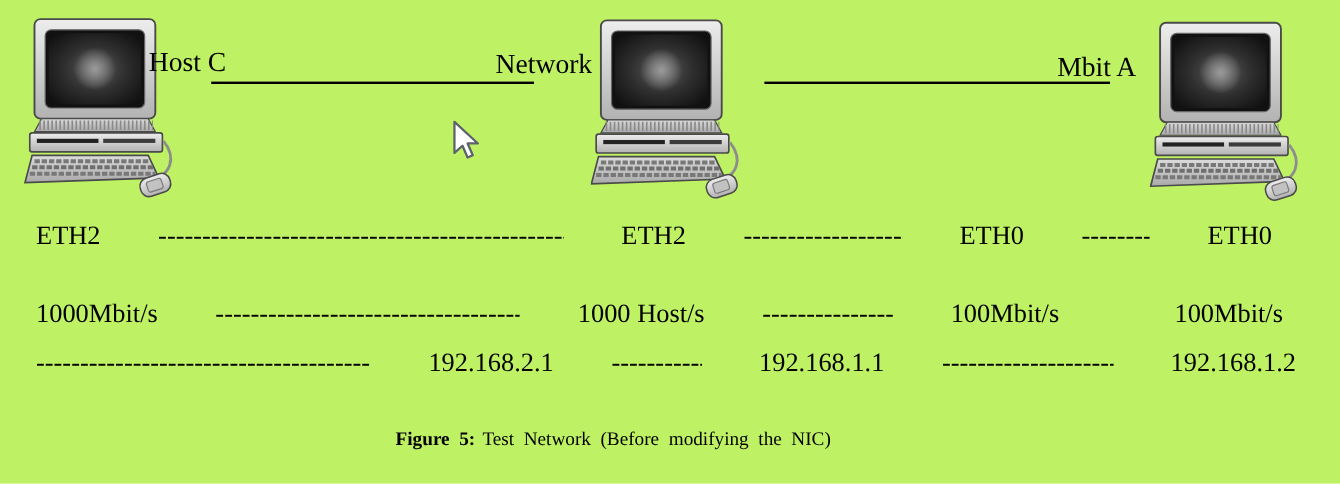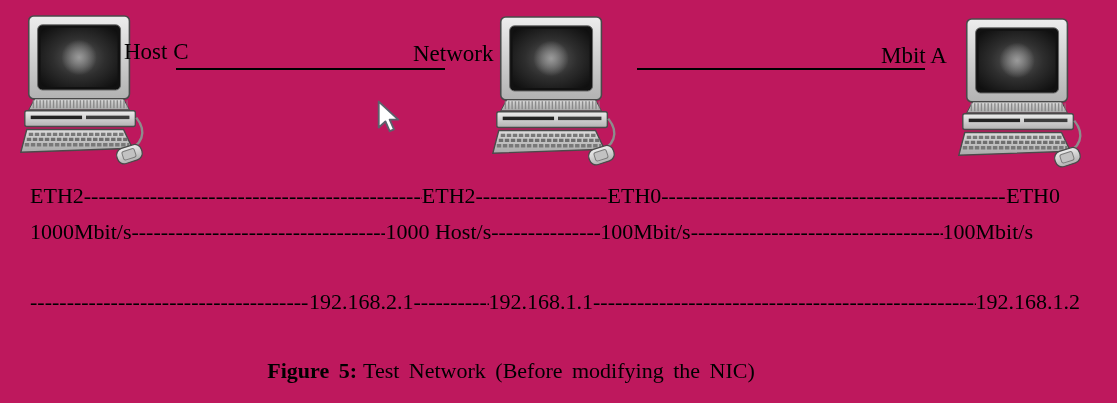--- a/index.html
+++ b/index.html
@@ -1,46 +1,46 @@
 <!DOCTYPE html>
 <html><head>
 <meta charset="utf-8">
 <style>
   html,body{margin:0;padding:0;}
   body{
     width:1117px;height:403px;background:#ffffff;overflow:hidden;
     font-family:"Liberation Serif", serif;color:#000;
   }
-  .stage{position:relative;width:1117px;height:403px;background:#be185d;}
+  .stage{position:relative;width:1117px;height:403px;background:#bef264;}
 
   
   .node-label{position:absolute;font-size:23px;line-height:24px;white-space:nowrap;}
 
   
   .hline{position:absolute;height:2px;background:#000;}
 
   
   .spec-row{
     position:absolute;left:30px;display:flex;align-items:baseline;
-    font-size:22px;line-height:26px;white-space:nowrap;
+    font-size:22px;line-height:26px;white-space:nowrap;gap:48px;
   }
   .spec-row .lbl{flex:0 0 auto;}
   .dash{flex:0 0 auto;overflow:hidden;white-space:nowrap;}
   .dash.grow{flex:1 1 auto;}
   .r1f1{width:338px}.r1f2{width:132px}
   .r2f1{width:254px}.r2f2{width:109px}
   .r3f1{width:279px}.r3f2{width:75px}
   .row1{top:183px;width:1030px}
-  .row2{top:219px;width:1003px}
+  .row2{top:248px;width:1003px}
   .row3{top:289px;width:1050px}
 
   
   .caption{
     position:absolute;top:358px;left:0;width:1022px;text-align:center;
-    font-size:22px;word-spacing:4px;white-space:nowrap;
+    font-size:16px;word-spacing:4px;white-space:nowrap;
   }
   .caption .bold{font-weight:bold;}
   .caption .rest{margin-left:6px;}
 
   .pc{position:absolute;width:132px;height:153px;}
   .cursor{position:absolute;left:377px;top:98px;width:24px;height:38px;}
   .defs{position:absolute;width:0;height:0;overflow:hidden;}
 </style>
 </head>
 <body>

